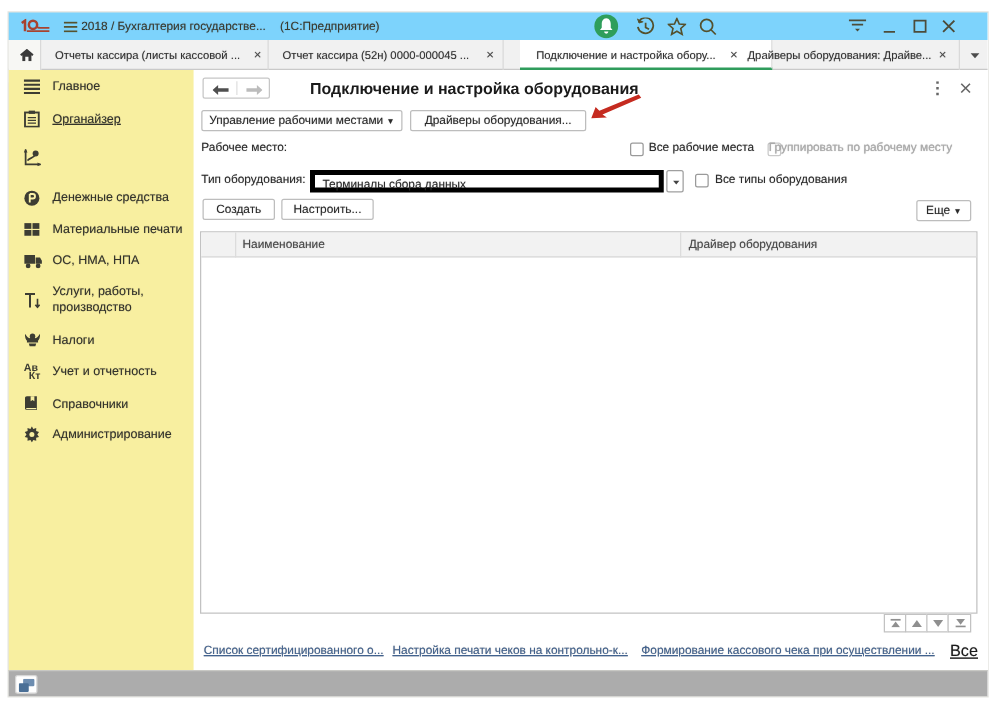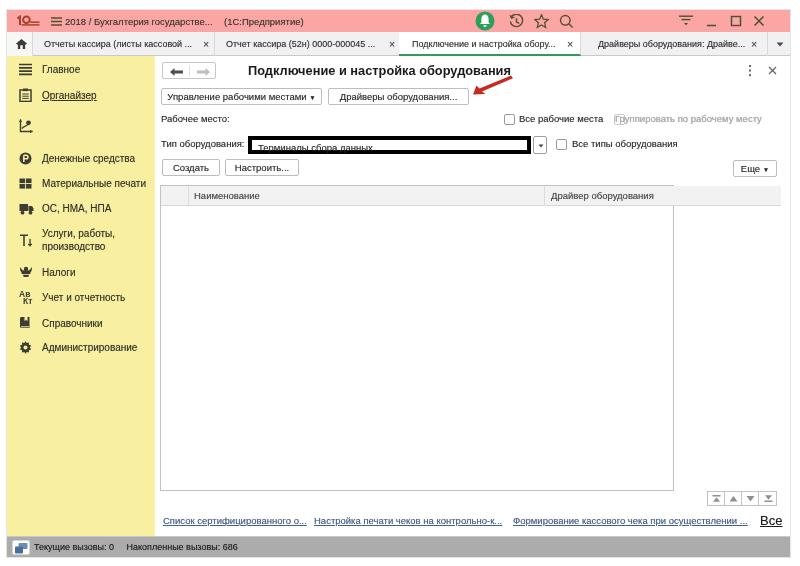--- a/index.html
+++ b/index.html
@@ -2,21 +2,21 @@
 <html><head>
 <meta charset="utf-8">
 <style>
 * { margin:0; padding:0; box-sizing:border-box; }
 html,body { width:800px; height:566px; background:#fff; font-family:"Liberation Sans", sans-serif; overflow:hidden; }
 .sit,.lbl,.tab,.btn,.ttext,.lnk { text-shadow:0 0 0.7px rgba(40,40,40,0.45); }
 .abs { position:absolute; }
 #win { position:absolute; left:7px; top:10px; width:783px; height:547px; box-shadow:0 0 0 1px #E4E4E0; }
 
 
-#titlebar { position:absolute; left:0; top:0; width:783px; height:22px; background:#fca5a5; }
+#titlebar { position:absolute; left:0; top:0; width:783px; height:22px; background:#7dd3fc; }
 #titlebar .ttext { position:absolute; top:6px; font-size:9.5px; color:#3a3a2e; white-space:pre; }
 
 
 #tabbar { position:absolute; left:0; top:22px; width:783px; height:24px; background:#F1F1F1; border-bottom:1px solid #C9C9C9; }
 .tab { position:absolute; top:0; height:34px; border-right:1px solid #D9D9D9; font-size:9px; color:#333; }
 .tab .tx { position:absolute; left:11px; top:7px; white-space:nowrap; }
 .tab .cl { position:absolute; top:6px; font-size:10.5px; color:#4a4a4a; }
 .tabactive { background:#FFFFFF; border-bottom:2px solid #2F9C5C; height:24px; }
 
 
@@ -99,21 +99,21 @@
       </svg>
     </div>
     <div class="tab" style="left:26px; width:182px;">
         <span class="tx">Отчеты кассира (листы кассовой ...</span>
         <span class="cl" style="left:170px;">×</span>
       </div>
     <div class="tab" style="left:208px; width:188px;">
         <span class="tx">Отчет кассира (52н) 0000-000045 ...</span>
         <span class="cl" style="left:174px;">×</span>
       </div>
-    <div class="tab tabactive" style="left:392px; width:182px;">
+    <div class="tab tabactive" style="left:409px; width:202px;">
         <span class="tx" style="left:13px;">Подключение и настройка обору...</span>
         <span class="cl" style="left:168px;">×</span>
       </div>
     <div class="tab" style="left:578px; width:183px;">
         <span class="tx" style="left:13px;">Драйверы оборудования: Драйве...</span>
         <span class="cl" style="left:166px;">×</span>
       </div>
     <div class="tab" style="left:761px; width:22px; border-right:none;">
       <svg class="abs" style="left:8px; top:10px;" width="8" height="5" viewBox="0 0 8 5">
           <path d="M0.5 0.5 L4 4.5 L7.5 0.5 Z" fill="#4c4c4c"></path>
@@ -235,21 +235,21 @@
     <div class="abs" style="left:378px; top:80px; width:14px; height:18px; border:1px solid #9f9f9f; border-radius:2px; background:#fff;">
       <svg class="abs" style="left:4px; top:7px;" width="6" height="4" viewBox="0 0 6 4">
           <path d="M0.5 0.5 L3 3.5 L5.5 0.5 Z" fill="#444"></path>
         </svg>
     </div>
     <div class="cb" style="left:401px; top:83px;"></div>
     <div class="lbl" style="left:417px; top:82px;">Все типы оборудования</div>
     <div class="btn" style="left:7px; top:103px; width:58px; height:17px; line-height:16px;">Создать</div>
     <div class="btn" style="left:70px; top:103px; width:74px; height:17px; line-height:16px;">Настроить...</div>
     <div class="btn" style="left:578px; top:104px; width:44px; height:17px; line-height:16px;">Еще <span style="font-size:6.5px;">▼</span></div>
-    <div class="abs" style="left:5px; top:129px; width:514px; height:306px; border:1px solid #C2C2C2; background:#fff;">
+    <div class="abs" style="left:5px; top:129px; width:622px; height:306px; border:1px solid #C2C2C2; background:#fff;">
       <div class="abs" style="left:0; top:0; width:620px; height:20px; background:#F2F2F2; border-bottom:1px solid #D8D8D8;">
         <div class="abs" style="left:27px; top:0; width:1px; height:20px; background:#DCDCDC;"></div>
         <div class="abs" style="left:383px; top:0; width:1px; height:20px; background:#DCDCDC;"></div>
         <div class="lbl" style="left:33px; top:4px; color:#4a4a4a;">Наименование</div>
         <div class="lbl" style="left:390px; top:4px; color:#4a4a4a;">Драйвер оборудования</div>
       </div>
     </div>
     <div class="abs" style="left:552px; top:435px; width:71px; height:15px;">
       <div class="abs" style="left:0; top:0; width:18px; height:15px; border:1px solid #C2C2C2; background:#fff;"></div>
       <div class="abs" style="left:17px; top:0; width:18px; height:15px; border:1px solid #C2C2C2; background:#fff;"></div>
@@ -281,15 +281,14 @@
   </div>
   <div id="statusbar">
     <div class="abs" style="left:5px; top:3px; width:18px; height:15px; background:#fff; border:1px solid #d6d6d6; border-radius:2px;">
       <svg class="abs" style="left:2px; top:2px;" width="13" height="11" viewBox="0 0 13 11">
         <g fill="#6d8db0">
             <rect x="3.5" y="0" width="9" height="6" rx="1"></rect>
             <rect x="0" y="3.5" width="8" height="7" rx="1" fill="#4a6f96"></rect>
           </g>
       </svg>
     </div>
-    <div class="lbl" style="left:27px; top:5px; color:#1a1a1a; font-size:9px;">Текущие вызовы: 0&nbsp;&nbsp;&nbsp;&nbsp;&nbsp;Накопленные вызовы: 686</div>
   </div>
 </div>
 
 </body></html>

